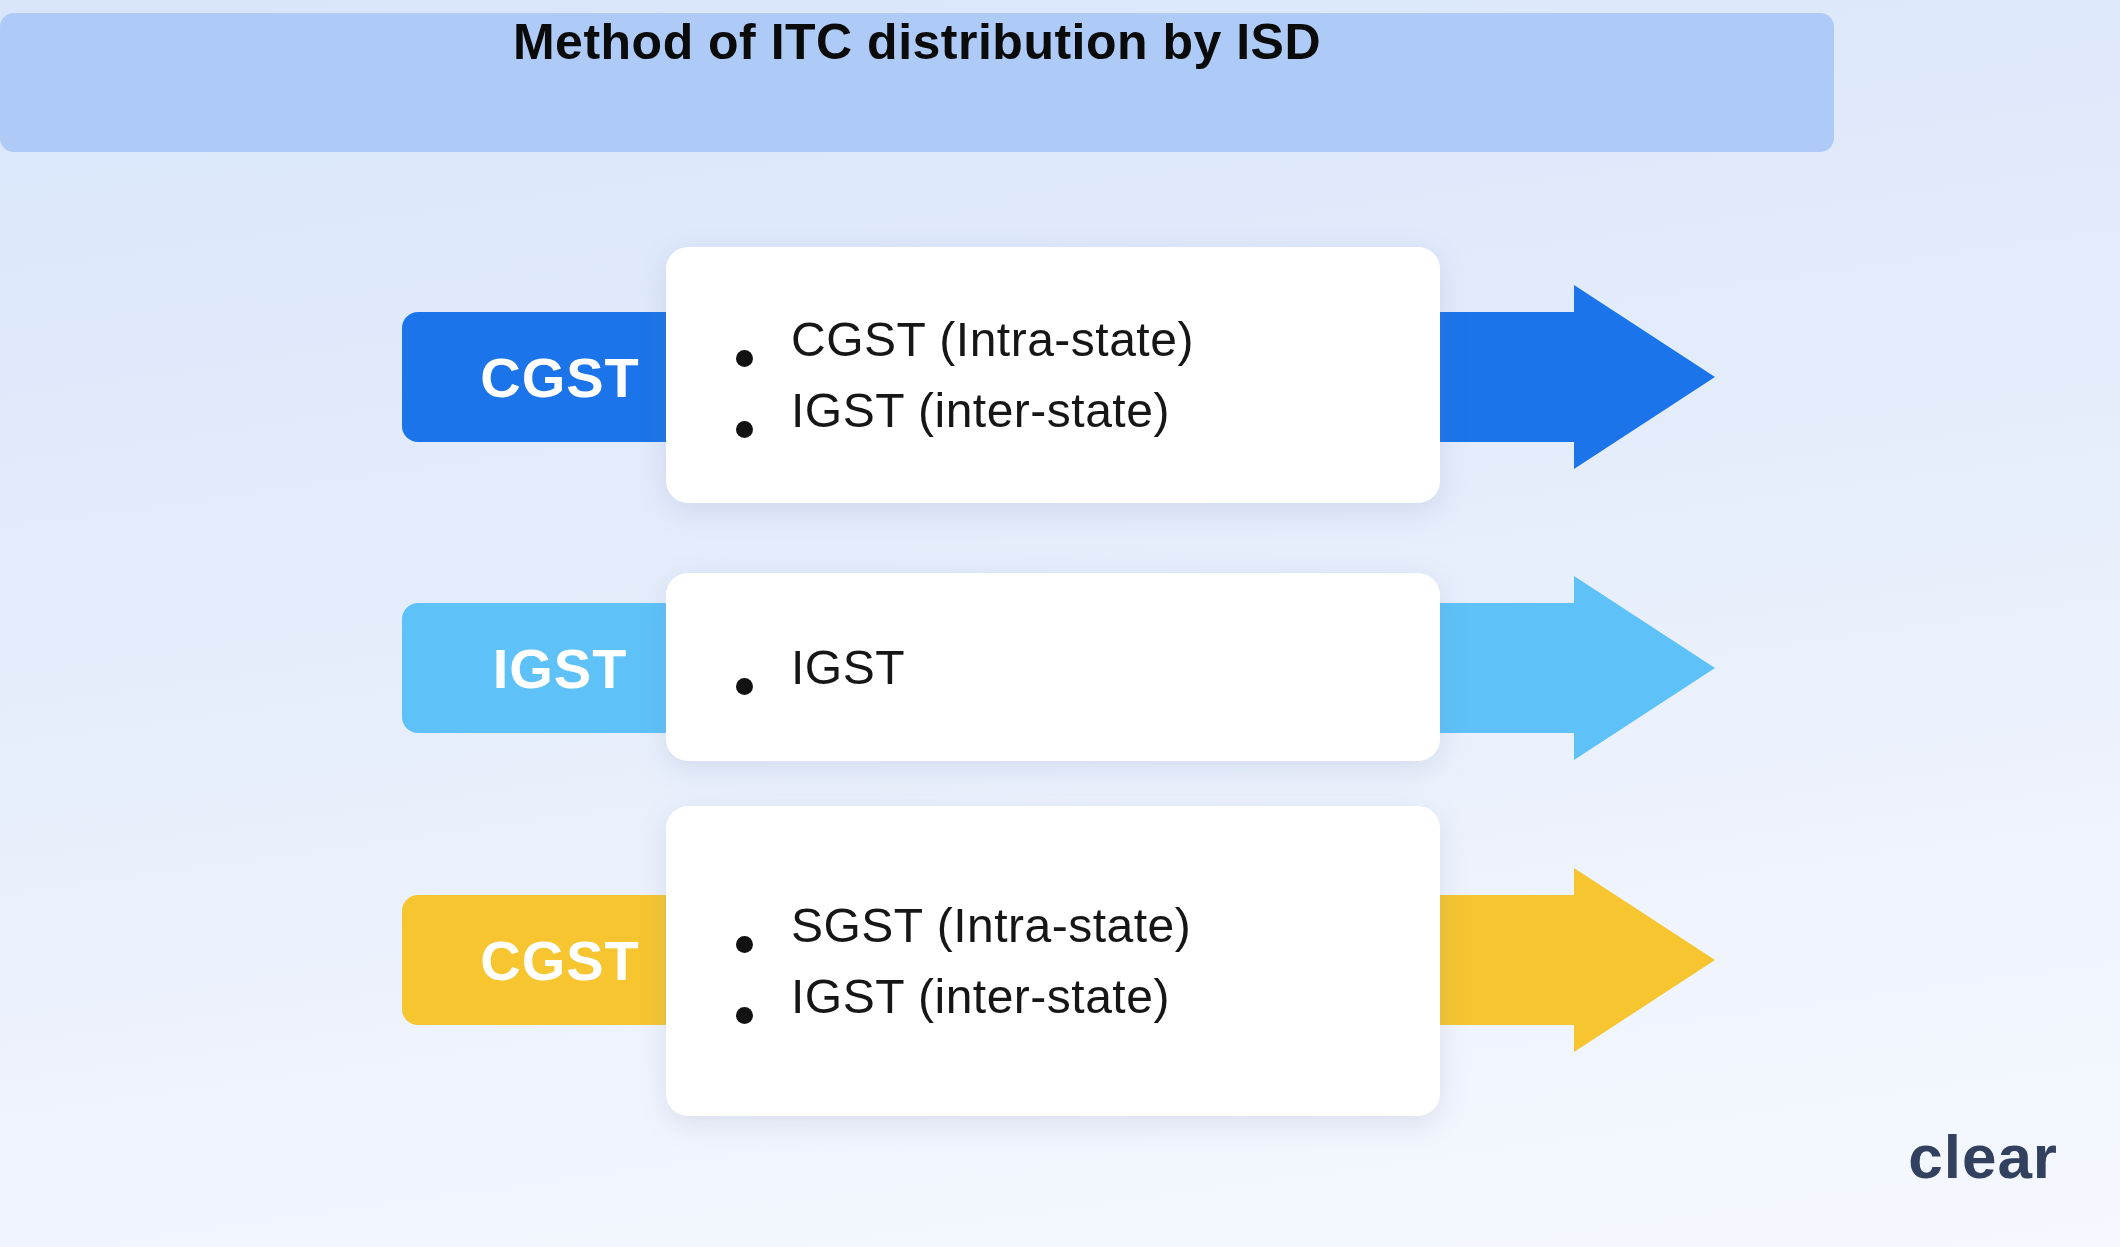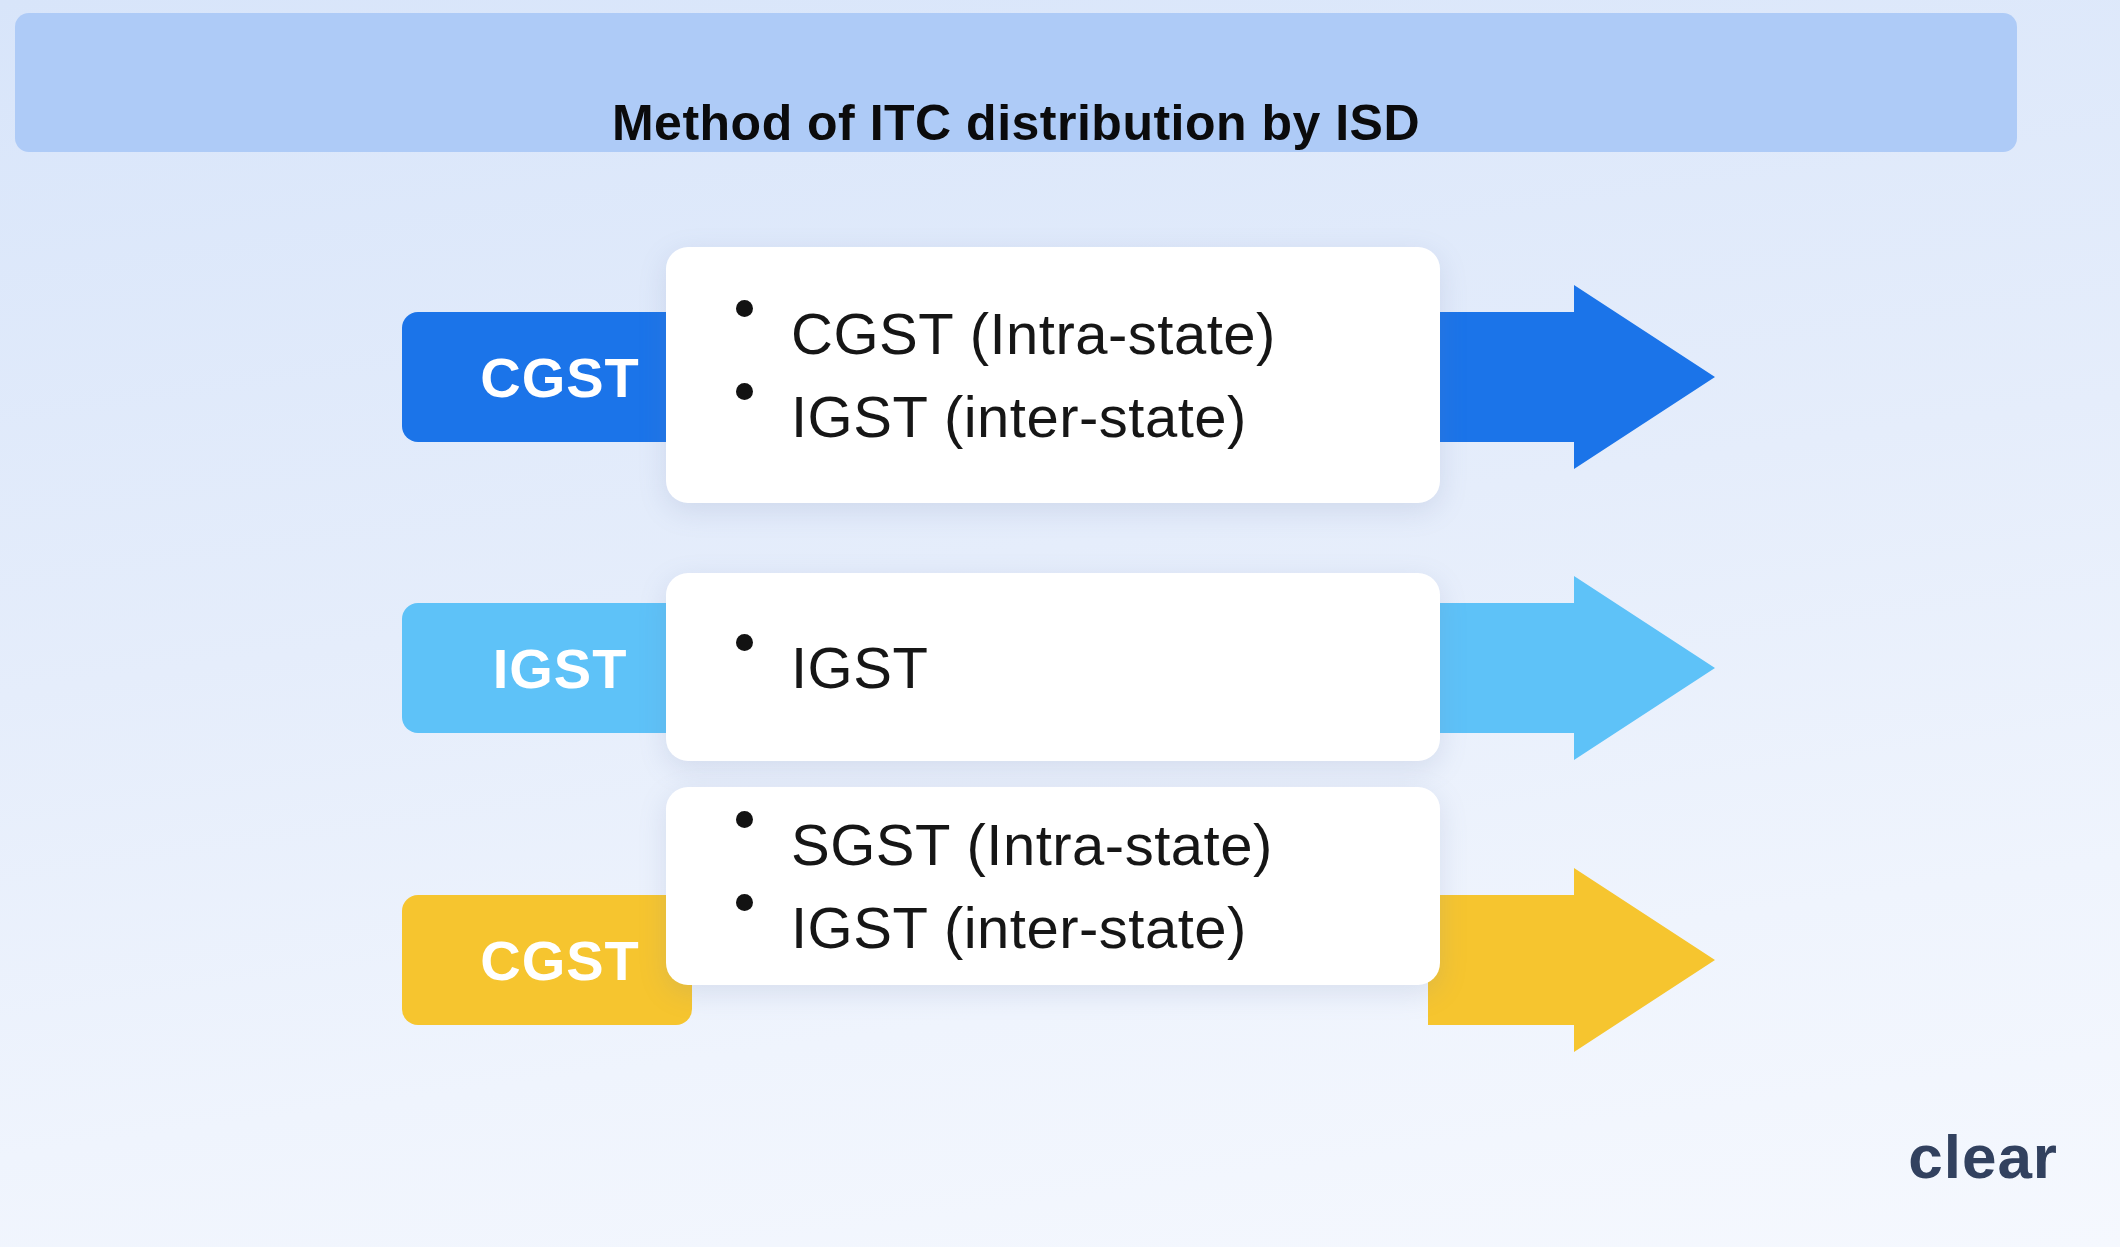--- a/index.html
+++ b/index.html
@@ -2,44 +2,44 @@
 <html><head>
 <meta charset="utf-8">
 <style>
   html,body{margin:0;padding:0;}
   .canvas{
     position:relative; width:2120px; height:1247px; overflow:hidden;
     background:linear-gradient(172deg,#D8E5FA 0%, #E5EDFB 45%, #EFF4FD 75%, #F5F8FE 100%);
     font-family:"Liberation Sans", sans-serif;
   }
   .banner{
-    position:absolute; left:15px; top:13px; width:2002px; height:139px;
-    border-radius:14px; display:flex; align-items:flex-end; justify-content:center;
+    position:absolute; left:0; top:13px; width:1834px; height:139px;
+    border-radius:14px; display:flex; align-items:flex-start; justify-content:center;
   }
   .banner .title{
     font-size:50px; font-weight:bold; letter-spacing:.5px; margin:0;
   }
   .badge{
     position:absolute; left:402px; width:264px; height:130px;
     border-radius:16px; display:flex; align-items:center; justify-content:center;
     color:#ffffff; font-size:56px; font-weight:bold; letter-spacing:1px; z-index:2;padding-left:26px;
   }
   .badge.r1{top:312px}
   .badge.r2{top:603px}
   .badge.r3{top:895px}
   .card{
     position:absolute; left:666px; width:774px; background:#fff;
     border-radius:22px; box-shadow:0 8px 28px rgba(110,130,170,.18);
     display:flex; flex-direction:column; justify-content:center; gap:16px;
     padding-left:70px; box-sizing:border-box; z-index:3;
   }
   .card.r1{top:247px; height:256px}
   .card.r2{top:573px; height:188px}
-  .card.r3{top:787px; height:198px}
-  .bullet-line{display:flex; align-items:flex-start; gap:38px; font-size:58px; letter-spacing:.5px;}
+  .card.r3{top:806px; height:310px}
+  .bullet-line{display:flex; align-items:flex-end; gap:38px; font-size:48px; letter-spacing:.5px;}
   .dot{width:17px; height:17px; border-radius:50%; background:#121212; flex:none;}
   .arrow{position:absolute; left:1428px; width:290px; height:190px; z-index:1;}
   .arrow.r1{top:282px}
   .arrow.r2{top:573px}
   .arrow.r3{top:865px}
   .logo{
     position:absolute; right:62px; bottom:55px;
     font-size:62px; font-weight:bold; letter-spacing:1px;
   }
 </style>

